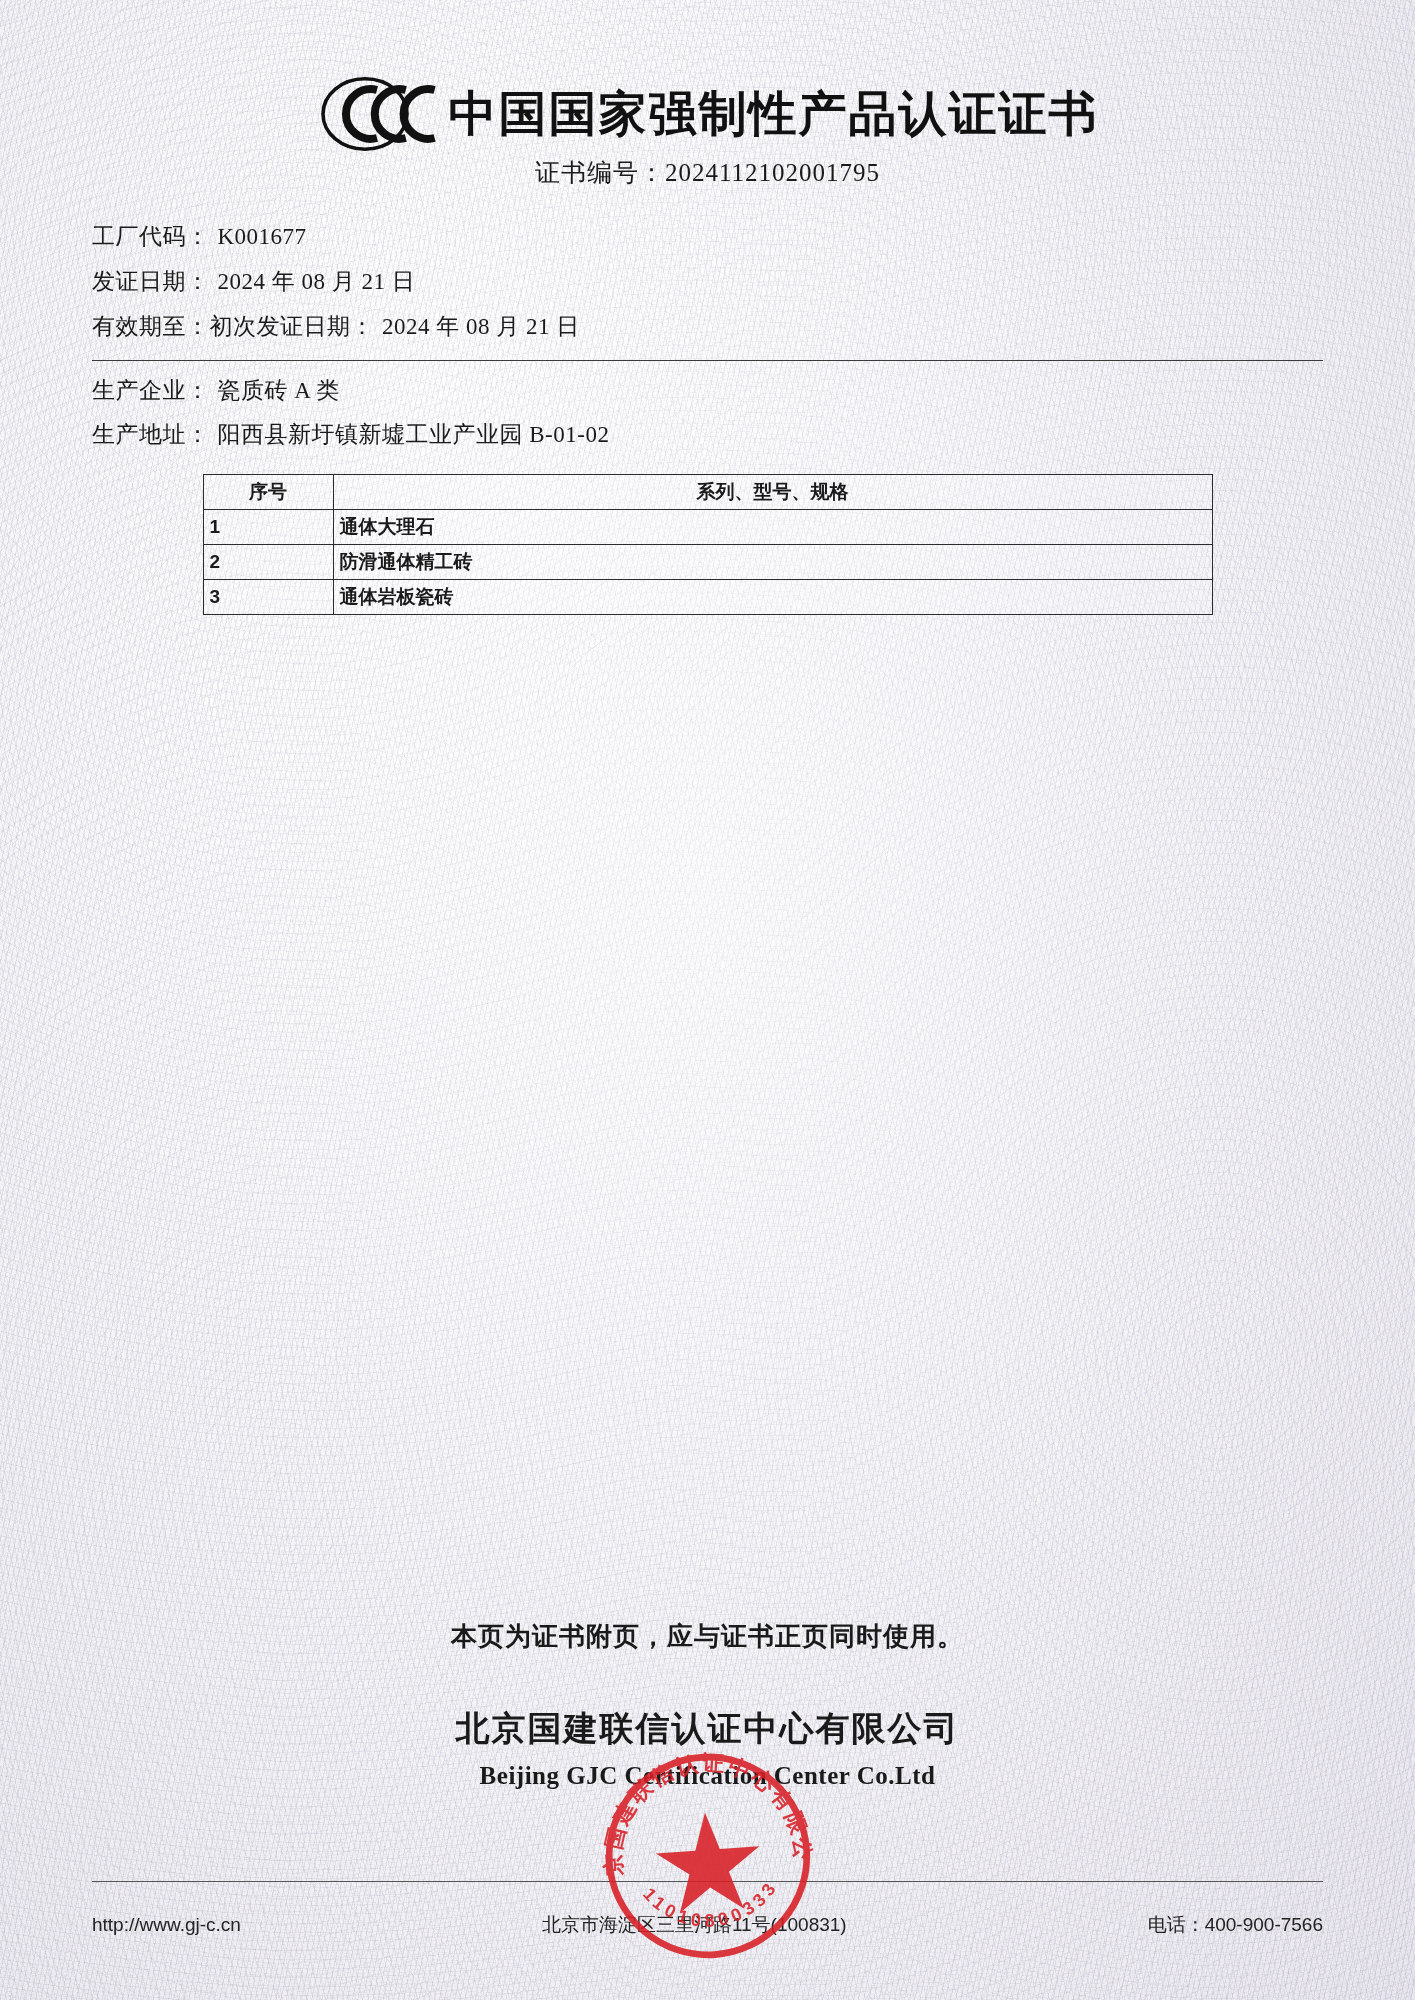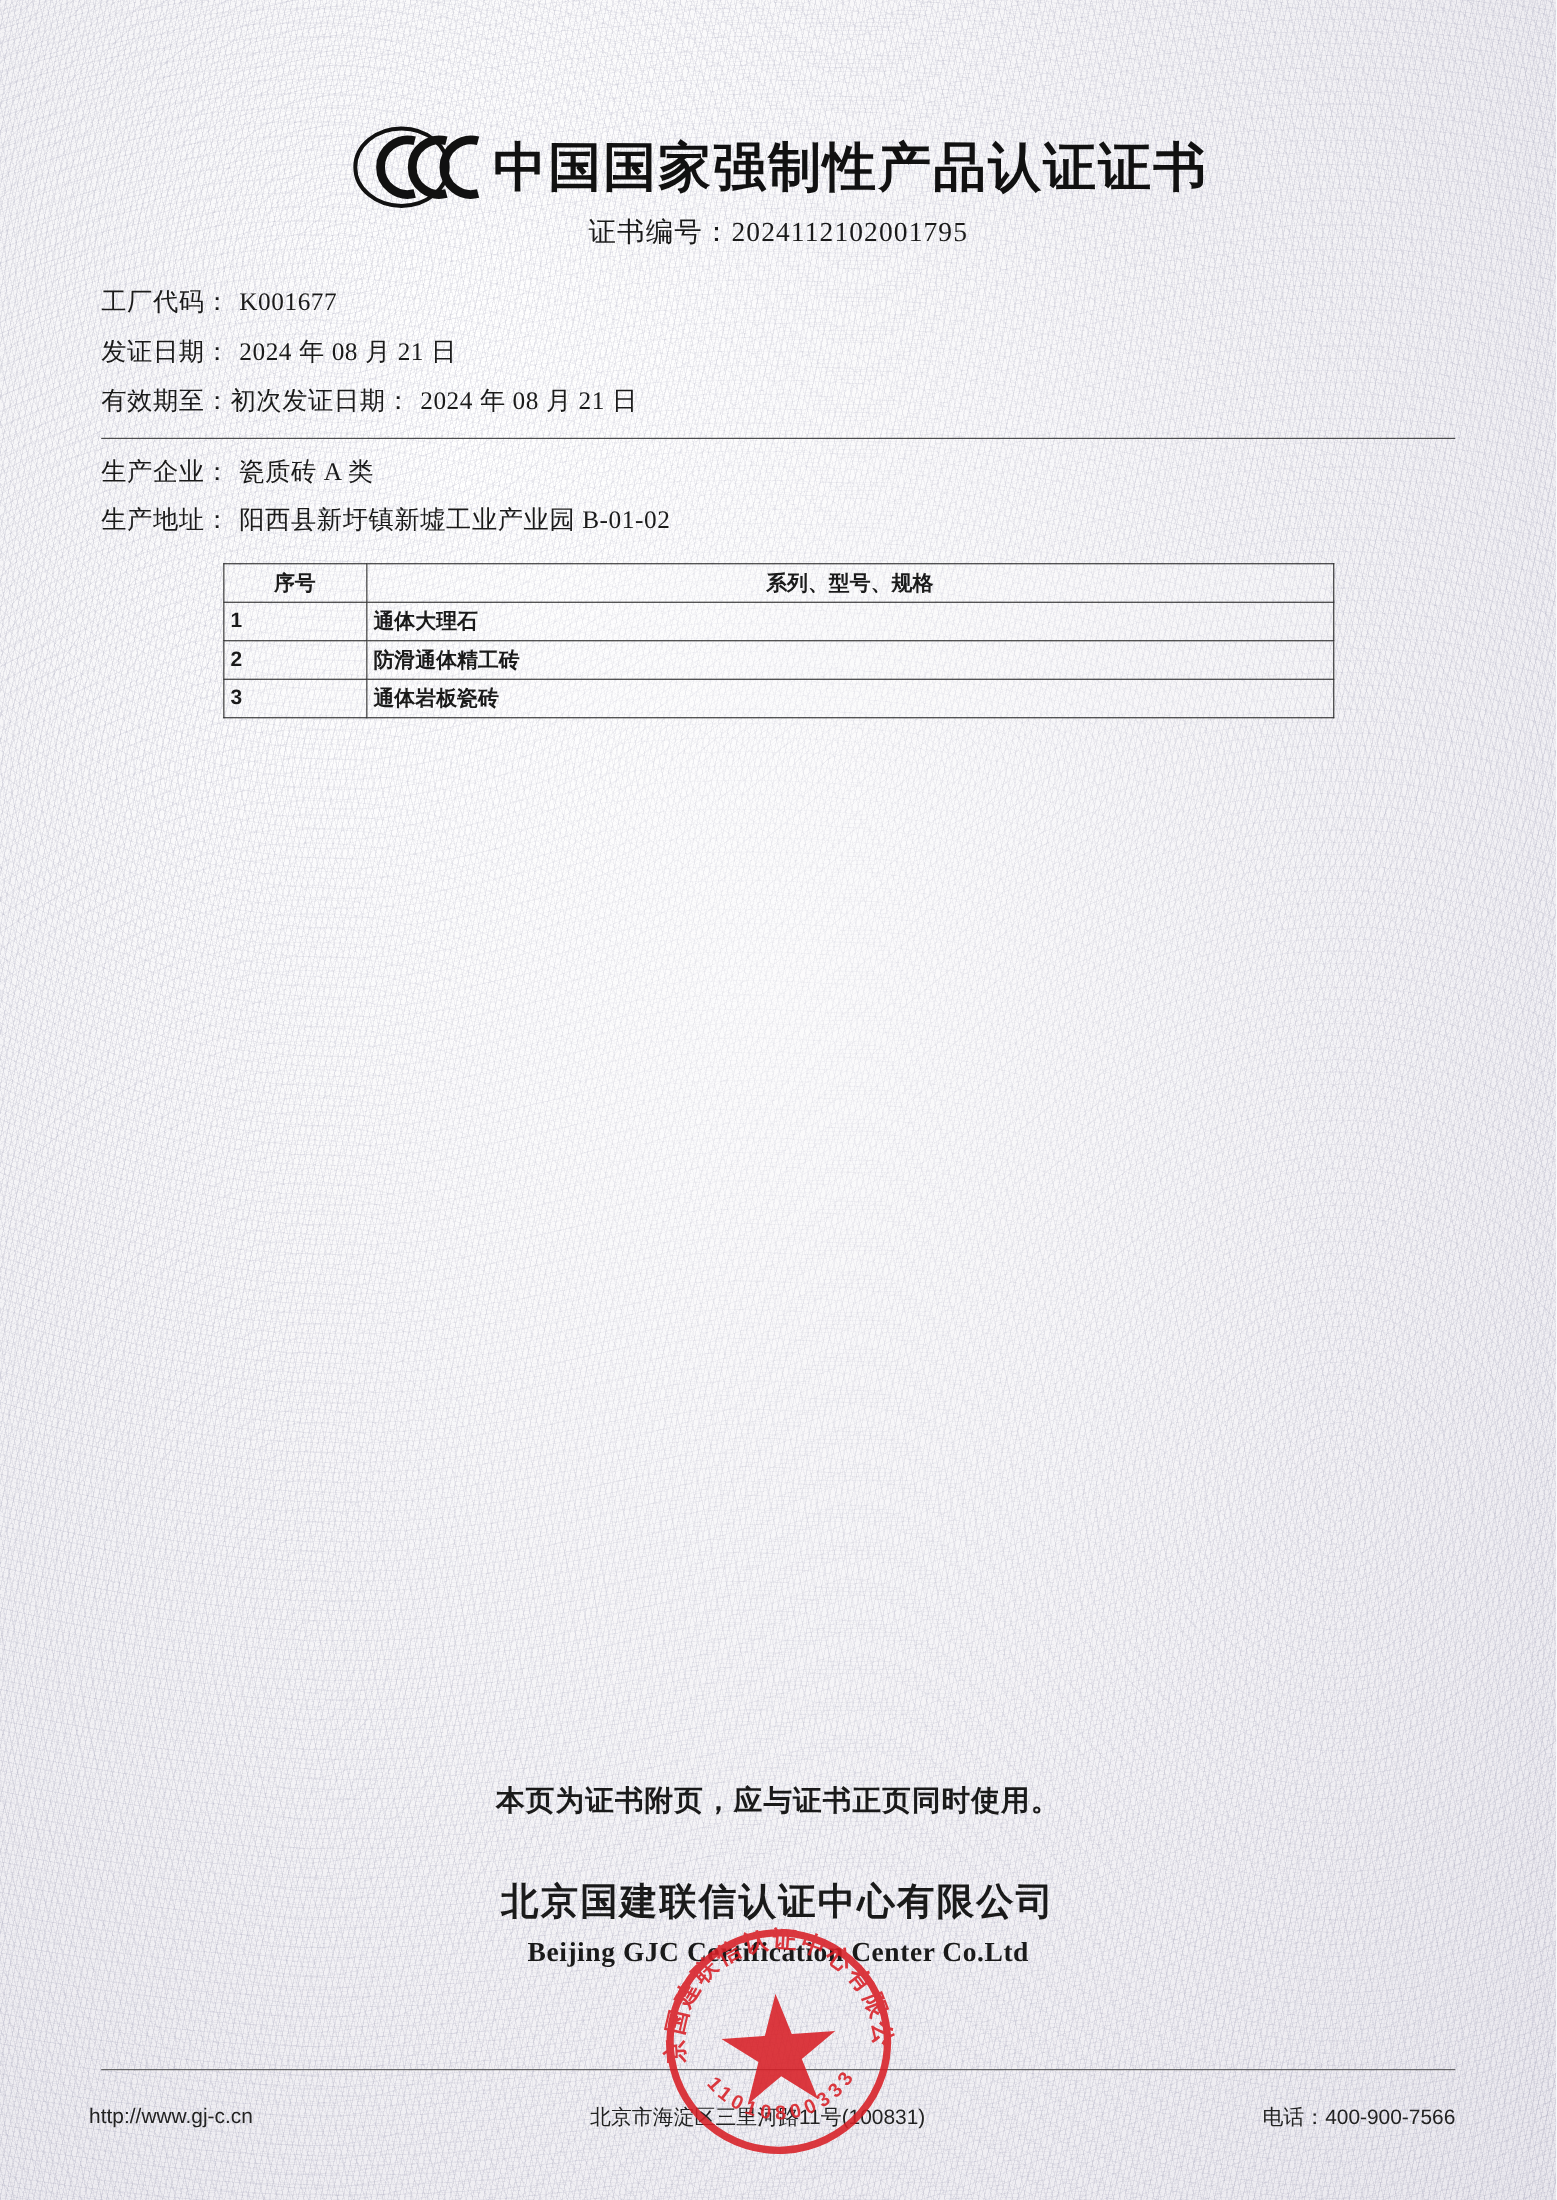--- a/index.html
+++ b/index.html
@@ -59,21 +59,21 @@
     position: relative;
     z-index: 3;
     padding: 0 92px;
   }
 
   
   .header {
     display: flex;
     align-items: center;
     justify-content: center;
-    padding-top: 110px;
+    padding-top: 72px;
   }
   .ccc-logo {
     width: 132px;
     height: 84px;
     flex: 0 0 auto;
   }
   .doc-title {
     font-family: "Liberation Sans", "DejaVu Sans", sans-serif;
     font-weight: bold;
     font-size: 48px;
@@ -198,21 +198,21 @@
   .bottom-rule {
     position: absolute;
     left: 92px;
     right: 92px;
     bottom: 118px;
     border-top: 1px solid #555;
     z-index: 3;
   }
   .bottom-bar {
     position: absolute;
-    left: 81px;
+    left: 92px;
     right: 92px;
     bottom: 62px;
     display: flex;
     justify-content: space-between;
     align-items: center;
     font-family: "Liberation Sans", "DejaVu Sans", sans-serif;
     font-size: 19px;
     color: #222;
     z-index: 3;
   }

